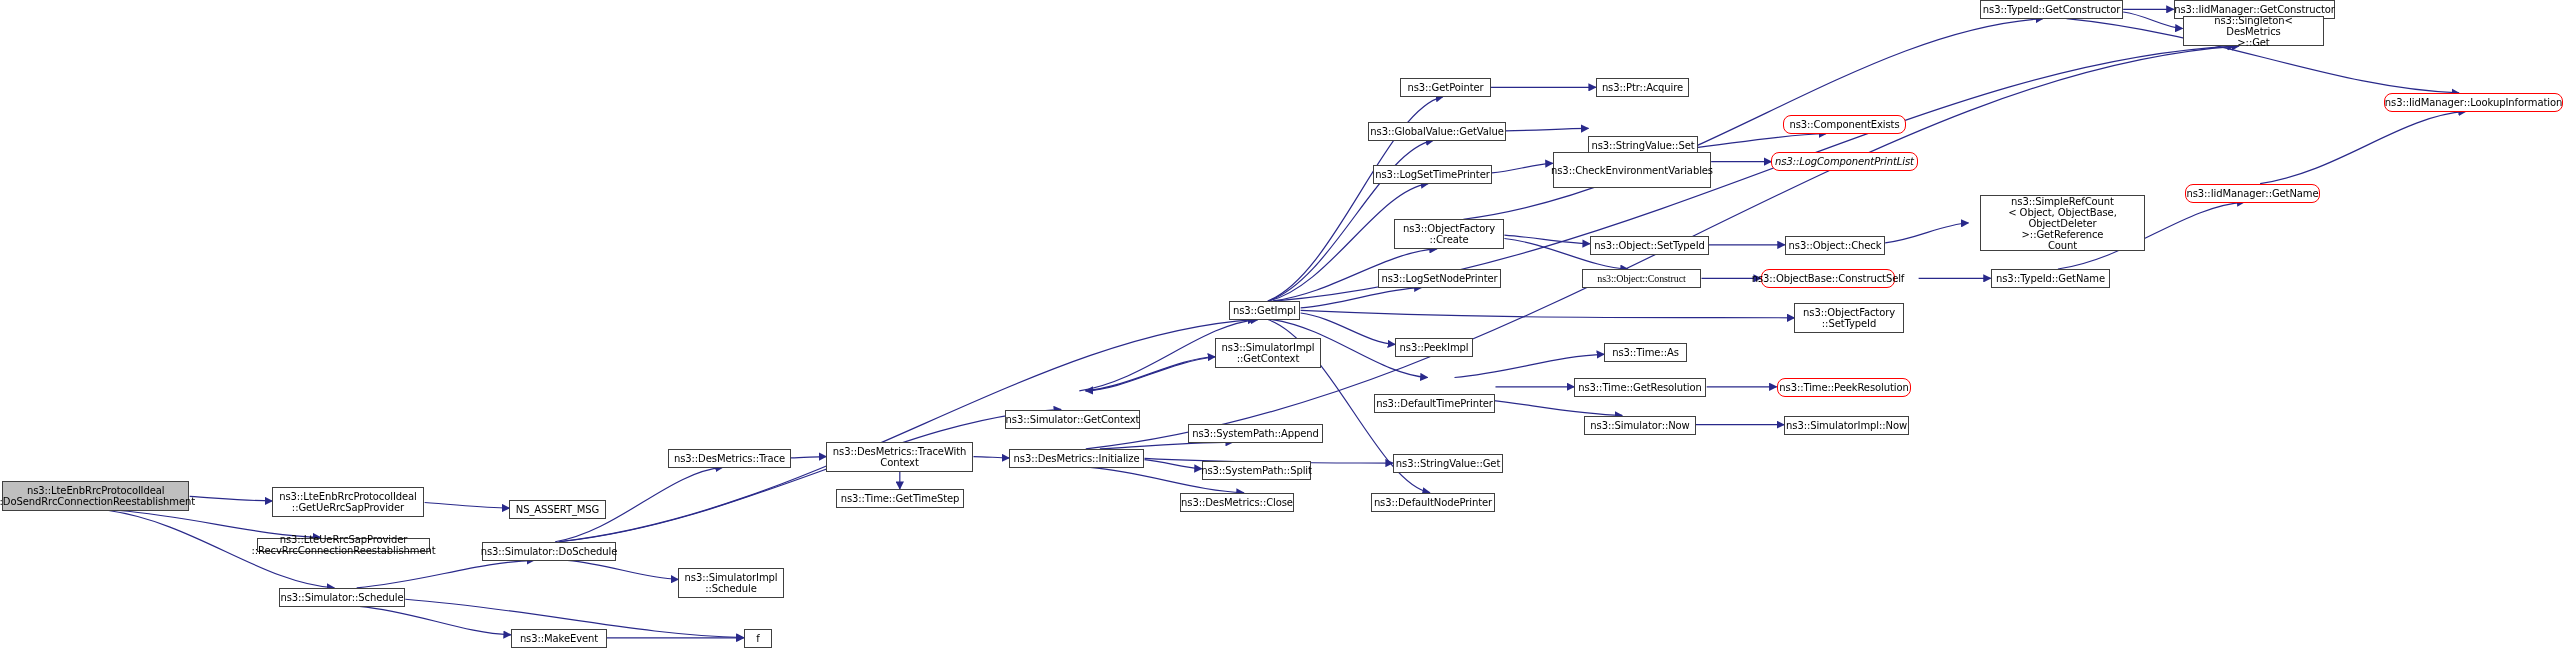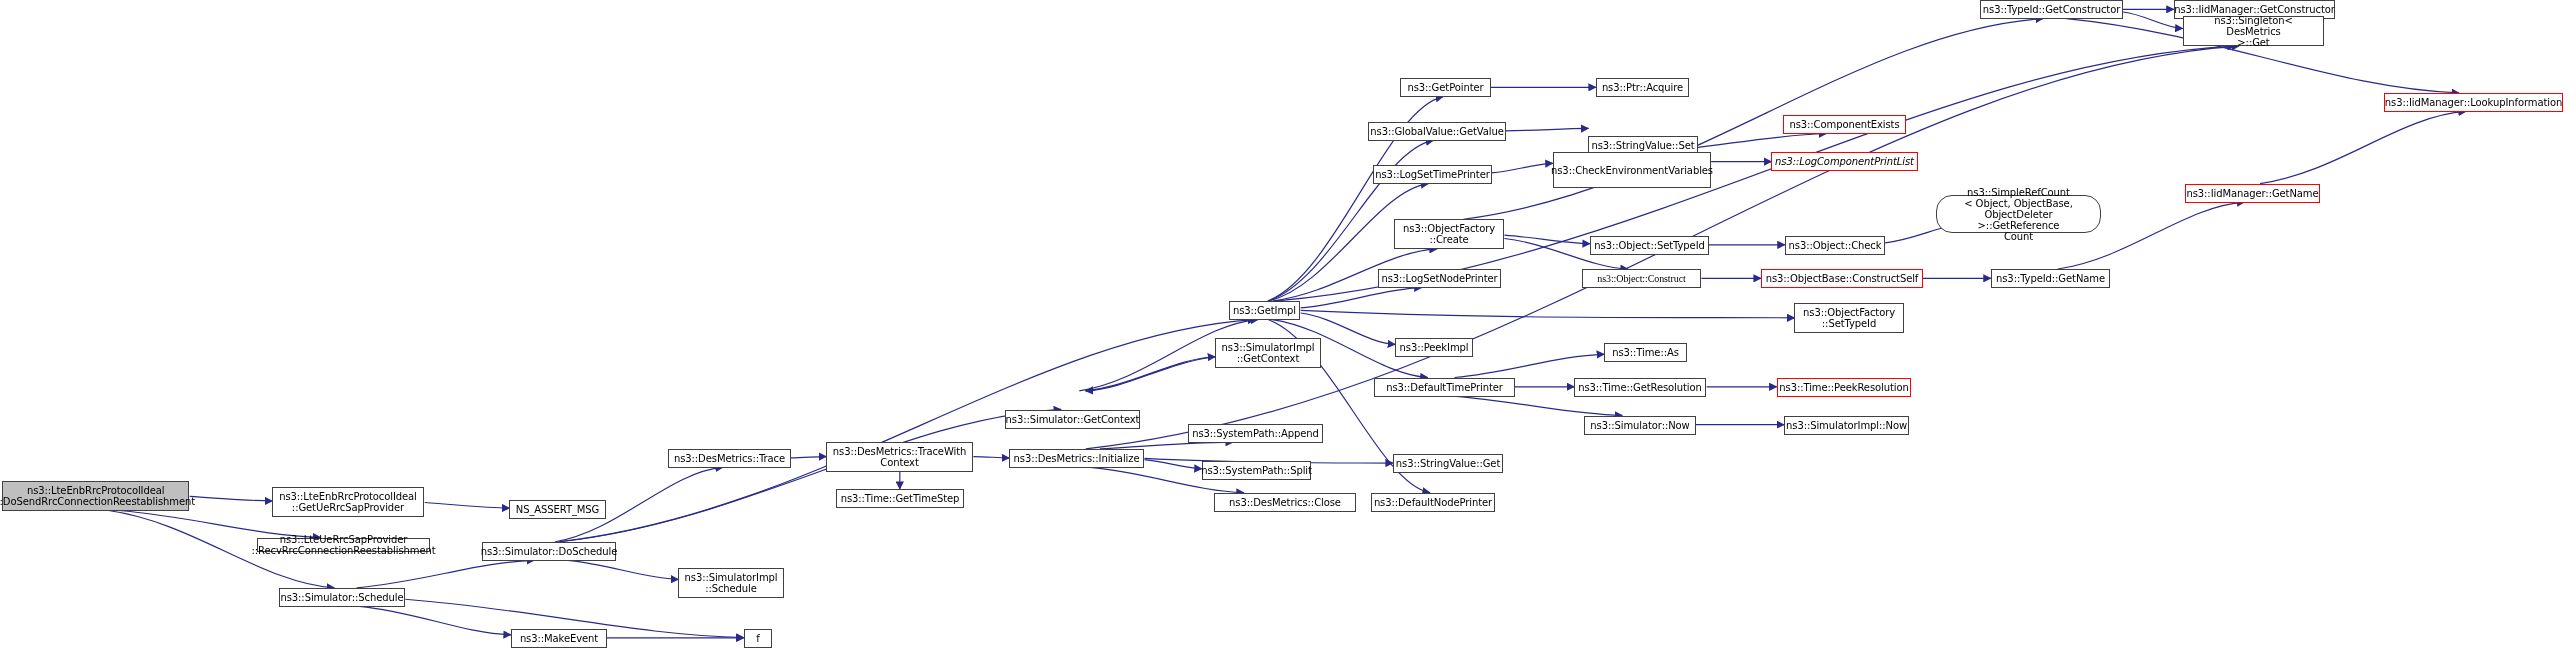--- a/index.html
+++ b/index.html
@@ -16,21 +16,21 @@
     background:#ffffff;
     border:0.7px solid #404040;
     color:#000000;
     font-size:10px;
     line-height:11px;
     letter-spacing:-0.1px;
     white-space:pre-line;
     padding:0 13px;
     z-index:5;
   }
-  .node.red{border-color:#ff0000;}
+  .node.red{border-color:#ff0000;border-radius:8px;}
   .node.highlight{background:#bfbfbf;border-color:#404040;}
   .node.plain{border-color:#404040;}
 </style>
 </head>
 <body>
 
 <div id="canvas">
   <svg id="edges" viewBox="0 0 3464 872" preserveAspectRatio="none">
     <defs>
       <marker id="arw" viewBox="0 0 10 10" refX="9" refY="5" markerWidth="7" markerHeight="7" orient="auto-start-reverse">
@@ -109,49 +109,49 @@
 ::Schedule</div>
       <div class="node plain" style="left: 511px; top: 629px; width: 96px; height: 18.6px;">ns3::MakeEvent</div>
       <div class="node plain" style="left: 744px; top: 629px; width: 28px; height: 18.6px;">f</div>
       <div class="node plain" style="left: 668px; top: 449px; width: 123px; height: 18.6px;">ns3::DesMetrics::Trace</div>
       <div class="node plain" style="left: 826px; top: 442px; width: 147px; height: 30px;">ns3::DesMetrics::TraceWith
 Context</div>
       <div class="node plain" style="left: 1009px; top: 449px; width: 135px; height: 18.6px;">ns3::DesMetrics::Initialize</div>
       <div class="node plain" style="left: 836px; top: 489px; width: 128px; height: 18.6px;">ns3::Time::GetTimeStep</div>
       <div class="node plain" style="left: 1188px; top: 424px; width: 135px; height: 18.6px;">ns3::SystemPath::Append</div>
       <div class="node plain" style="left: 1202px; top: 461px; width: 109px; height: 18.6px;">ns3::SystemPath::Split</div>
-      <div class="node plain" style="left: 1214px; top: 493px; width: 142px; height: 18.6px; text-align: center;">ns3::DesMetrics::Close</div>
+      <div class="node plain" style="left: 1180px; top: 493px; width: 114px; height: 18.6px; text-align: center;">ns3::DesMetrics::Close</div>
       <div class="node plain" style="left: 1005px; top: 391px; width: 135px; height: 18.6px; margin-top: 19px;">ns3::Simulator::GetContext</div>
       <div class="node plain" style="left: 1215px; top: 338px; width: 106px; height: 30px;">ns3::SimulatorImpl
 ::GetContext</div>
       <div class="node plain" style="left: 1229px; top: 301px; width: 71px; height: 18.6px;">ns3::GetImpl</div>
       <div class="node plain" style="left: 1400px; top: 78px; width: 91px; height: 18.6px;">ns3::GetPointer</div>
       <div class="node plain" style="left: 1596px; top: 78px; width: 93px; height: 18.6px;">ns3::Ptr::Acquire</div>
       <div class="node plain" style="left: 1368px; top: 122px; width: 138px; height: 18.6px;">ns3::GlobalValue::GetValue</div>
       <div class="node plain" style="left: 1588px; top: 119px; width: 110px; height: 18.6px; margin-top: 17px;">ns3::StringValue::Set</div>
       <div class="node plain" style="left: 1553px; top: 152px; width: 158px; height: 36px;">ns3::CheckEnvironmentVariables</div>
       <div class="node plain" style="left: 1373px; top: 165px; width: 119px; height: 18.6px;">ns3::LogSetTimePrinter</div>
       <div class="node red" style="left: 1783px; top: 115px; width: 123px; height: 18.6px;">ns3::ComponentExists</div>
       <div class="node red" style="left: 1771px; top: 152px; width: 147px; height: 18.6px; font-style: italic;">ns3::LogComponentPrintList</div>
       <div class="node plain" style="left: 1394px; top: 219px; width: 110px; height: 30px;">ns3::ObjectFactory
 ::Create</div>
       <div class="node plain" style="left: 1590px; top: 236px; width: 119px; height: 18.6px;">ns3::Object::SetTypeId</div>
       <div class="node plain" style="left: 1785px; top: 236px; width: 100px; height: 18.6px;">ns3::Object::Check</div>
       <div class="node plain" style="left: 1378px; top: 269px; width: 123px; height: 18.6px;">ns3::LogSetNodePrinter</div>
       <div class="node plain" style="left: 1582px; top: 269px; width: 119px; height: 18.6px; font-family: Liberation Serif, serif;">ns3::Object::Construct</div>
-      <div class="node red" style="left: 1761px; top: 269px; width: 162px; height: 18.6px;">ns3::ObjectBase::ConstructSelf</div>
-      <div class="node plain" style="left: 1936px; top: 195px; width: 165px; height: 38px; border-radius: 16px;">ns3::SimpleRefCount
+      <div class="node red" style="left: 1761px; top: 269px; width: 134px; height: 18.6px;">ns3::ObjectBase::ConstructSelf</div>
+      <div class="node plain" style="left: 1980px; top: 195px; width: 165px; height: 56px;">ns3::SimpleRefCount
 &lt; Object, ObjectBase,
 ObjectDeleter &gt;::GetReference
 Count</div>
       <div class="node plain" style="left: 1991px; top: 269px; width: 119px; height: 18.6px;">ns3::TypeId::GetName</div>
       <div class="node plain" style="left: 1794px; top: 303px; width: 110px; height: 30px;">ns3::ObjectFactory
 ::SetTypeId</div>
       <div class="node plain" style="left: 1395px; top: 338px; width: 78px; height: 18.6px;">ns3::PeekImpl</div>
-      <div class="node plain" style="left: 1374px; top: 378px; width: 141px; height: 18.6px;">ns3::DefaultTimePrinter</div>
+      <div class="node plain" style="left: 1374px; top: 394px; width: 121px; height: 18.6px;">ns3::DefaultTimePrinter</div>
       <div class="node plain" style="left: 1604px; top: 343px; width: 83px; height: 18.6px;">ns3::Time::As</div>
       <div class="node plain" style="left: 1574px; top: 378px; width: 132px; height: 18.6px;">ns3::Time::GetResolution</div>
       <div class="node red" style="left: 1777px; top: 378px; width: 134px; height: 18.6px;">ns3::Time::PeekResolution</div>
       <div class="node plain" style="left: 1584px; top: 416px; width: 112px; height: 18.6px;">ns3::Simulator::Now</div>
       <div class="node plain" style="left: 1784px; top: 416px; width: 125px; height: 18.6px;">ns3::SimulatorImpl::Now</div>
       <div class="node plain" style="left: 1393px; top: 454px; width: 110px; height: 18.6px;">ns3::StringValue::Get</div>
       <div class="node plain" style="left: 1371px; top: 493px; width: 124px; height: 18.6px;">ns3::DefaultNodePrinter</div>
       <div class="node plain" style="left: 1980px; top: 0px; width: 143px; height: 18.6px;">ns3::TypeId::GetConstructor</div>
       <div class="node plain" style="left: 2174px; top: 0px; width: 161px; height: 18.6px;">ns3::IidManager::GetConstructor</div>
       <div class="node plain" style="left: 2183px; top: 16.4px; width: 141px; height: 30px;">ns3::Singleton&lt; DesMetrics

